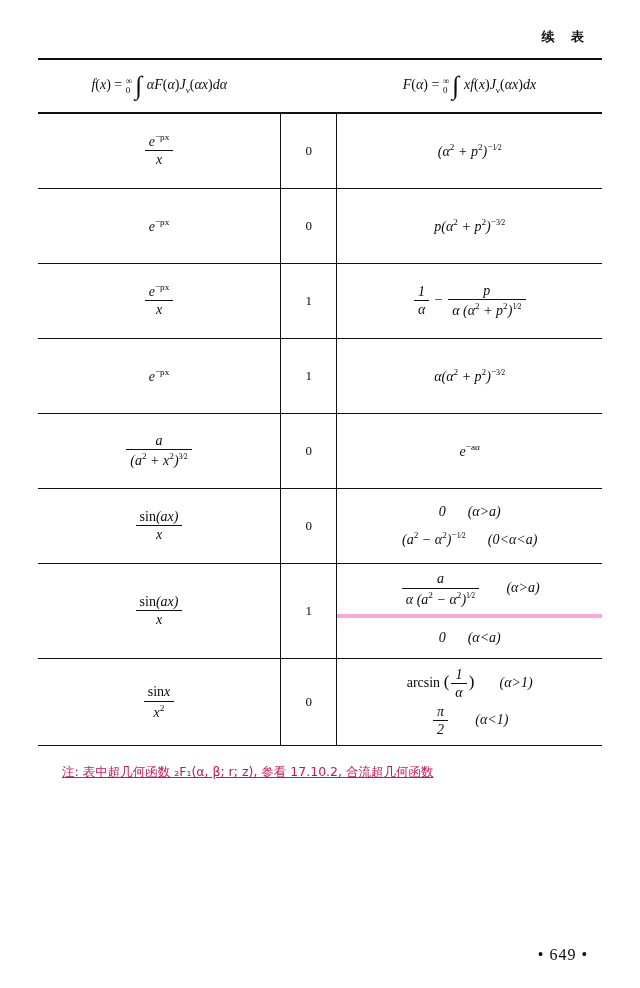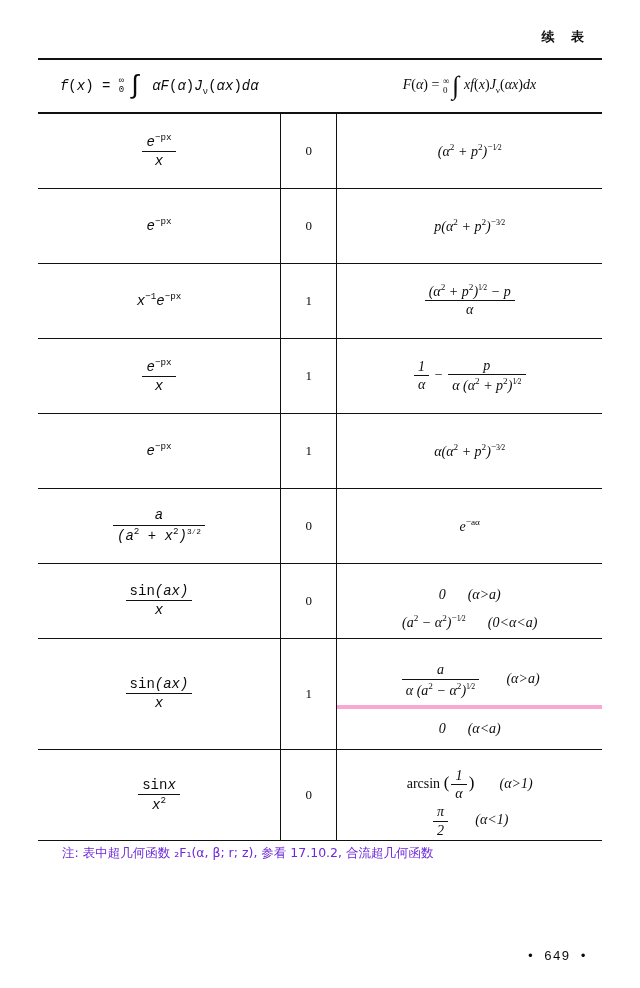--- a/index.html
+++ b/index.html
@@ -39,21 +39,21 @@
     margin-top: 12px;
     table-layout: fixed;
   }
   table.tbl td {
     border-top: 1px solid #111;
     border-bottom: 1px solid #111;
     padding: 0;
     vertical-align: middle;
     text-align: center;
   }
-  .colL { width: 43%; font-family: Liberation Mono, monospace; }
+  .colL { width: 43%; }
   .colN { width: 10%; border-left: 1px solid #111; border-right: 1px solid #111; }
   .colR { width: 47%; }
 
   tr.head td {
     border-top: 2.5px solid #111;
     border-bottom: 2.5px solid #111;
     height: 52px;
     font-size: 13px;
   }
   tr.head td.colN { border-left: none; border-right: none; }
@@ -91,40 +91,42 @@
     vertical-align: middle;
     font-size: 9px;
     font-style: normal;
     line-height: 1.05;
     text-align: left;
     margin-right: 2px;
   }
   .intlim .top { display: block; }
   .intlim .bot { display: block; }
   .sfrac { font-size: 85%; }
-  .cases { font-size: 13px; line-height: 2.0; margin-top: 16px; }
+  .cases { font-size: 13px; line-height: 2.0; }
   .pad { display: inline-block; width: 22px; }
   .innerdiv { border-top: 4px solid #f9a8d4; }
   .halfcell { padding: 6px 0; }
 
   .note {
+    margin-top: 14px;
     font-size: 12.5px;
     font-family: "DejaVu Sans", sans-serif;
     line-height: 1.9;
-    color: #6d28d9;
+    color: #be185d;
     padding-left: 24px;
     text-indent: 0;
+    text-decoration: underline;
   }
   .note .l2 { display: block; padding-left: 26px; }
   .pagenum {
     position: absolute;
     bottom: 24px;
     right: 52px;
-    font-size: 13px;
-    font-family: Liberation Mono, monospace;
+    font-size: 16px;
+    font-family: Liberation Serif, serif;
     letter-spacing: 1px;
   }
   .big { font-size: 17px; font-style: normal; }
 </style>
 </head>
 <body>
 
 <div class="page">
 
   <div class="header">续  表</div>
@@ -158,29 +160,20 @@
     <tr class="row">
       <td class="colL">
         <span class="m">e<sup>−px</sup></span>
       </td>
       <td class="colN num">0</td>
       <td class="colR">
         <span class="m">p(α<sup>2</sup> + p<sup>2</sup>)<sup>−<span class="sfrac">3⁄2</span></sup></span>
       </td>
     </tr>
 
-    <tr class="row">
-      <td class="colL">
-        <span class="m">x<sup>−1</sup>e<sup>−px</sup></span>
-      </td>
-      <td class="colN num">1</td>
-      <td class="colR">
-        <span class="frac m"><span class="nu">(α<sup>2</sup> + p<sup>2</sup>)<sup><span class="sfrac">1⁄2</span></sup> − p</span><span class="de">α</span></span>
-      </td>
-    </tr>
 
     <tr class="row">
       <td class="colL">
         <span class="frac m"><span class="nu">e<sup>−px</sup></span><span class="de">x</span></span>
       </td>
       <td class="colN num">1</td>
       <td class="colR">
         <span class="m"><span class="frac"><span class="nu">1</span><span class="de">α</span></span>
         <span class="mr">−</span>
         <span class="frac"><span class="nu">p</span><span class="de">α (α<sup>2</sup> + p<sup>2</sup>)<sup><span class="sfrac">1⁄2</span></sup></span></span></span>

